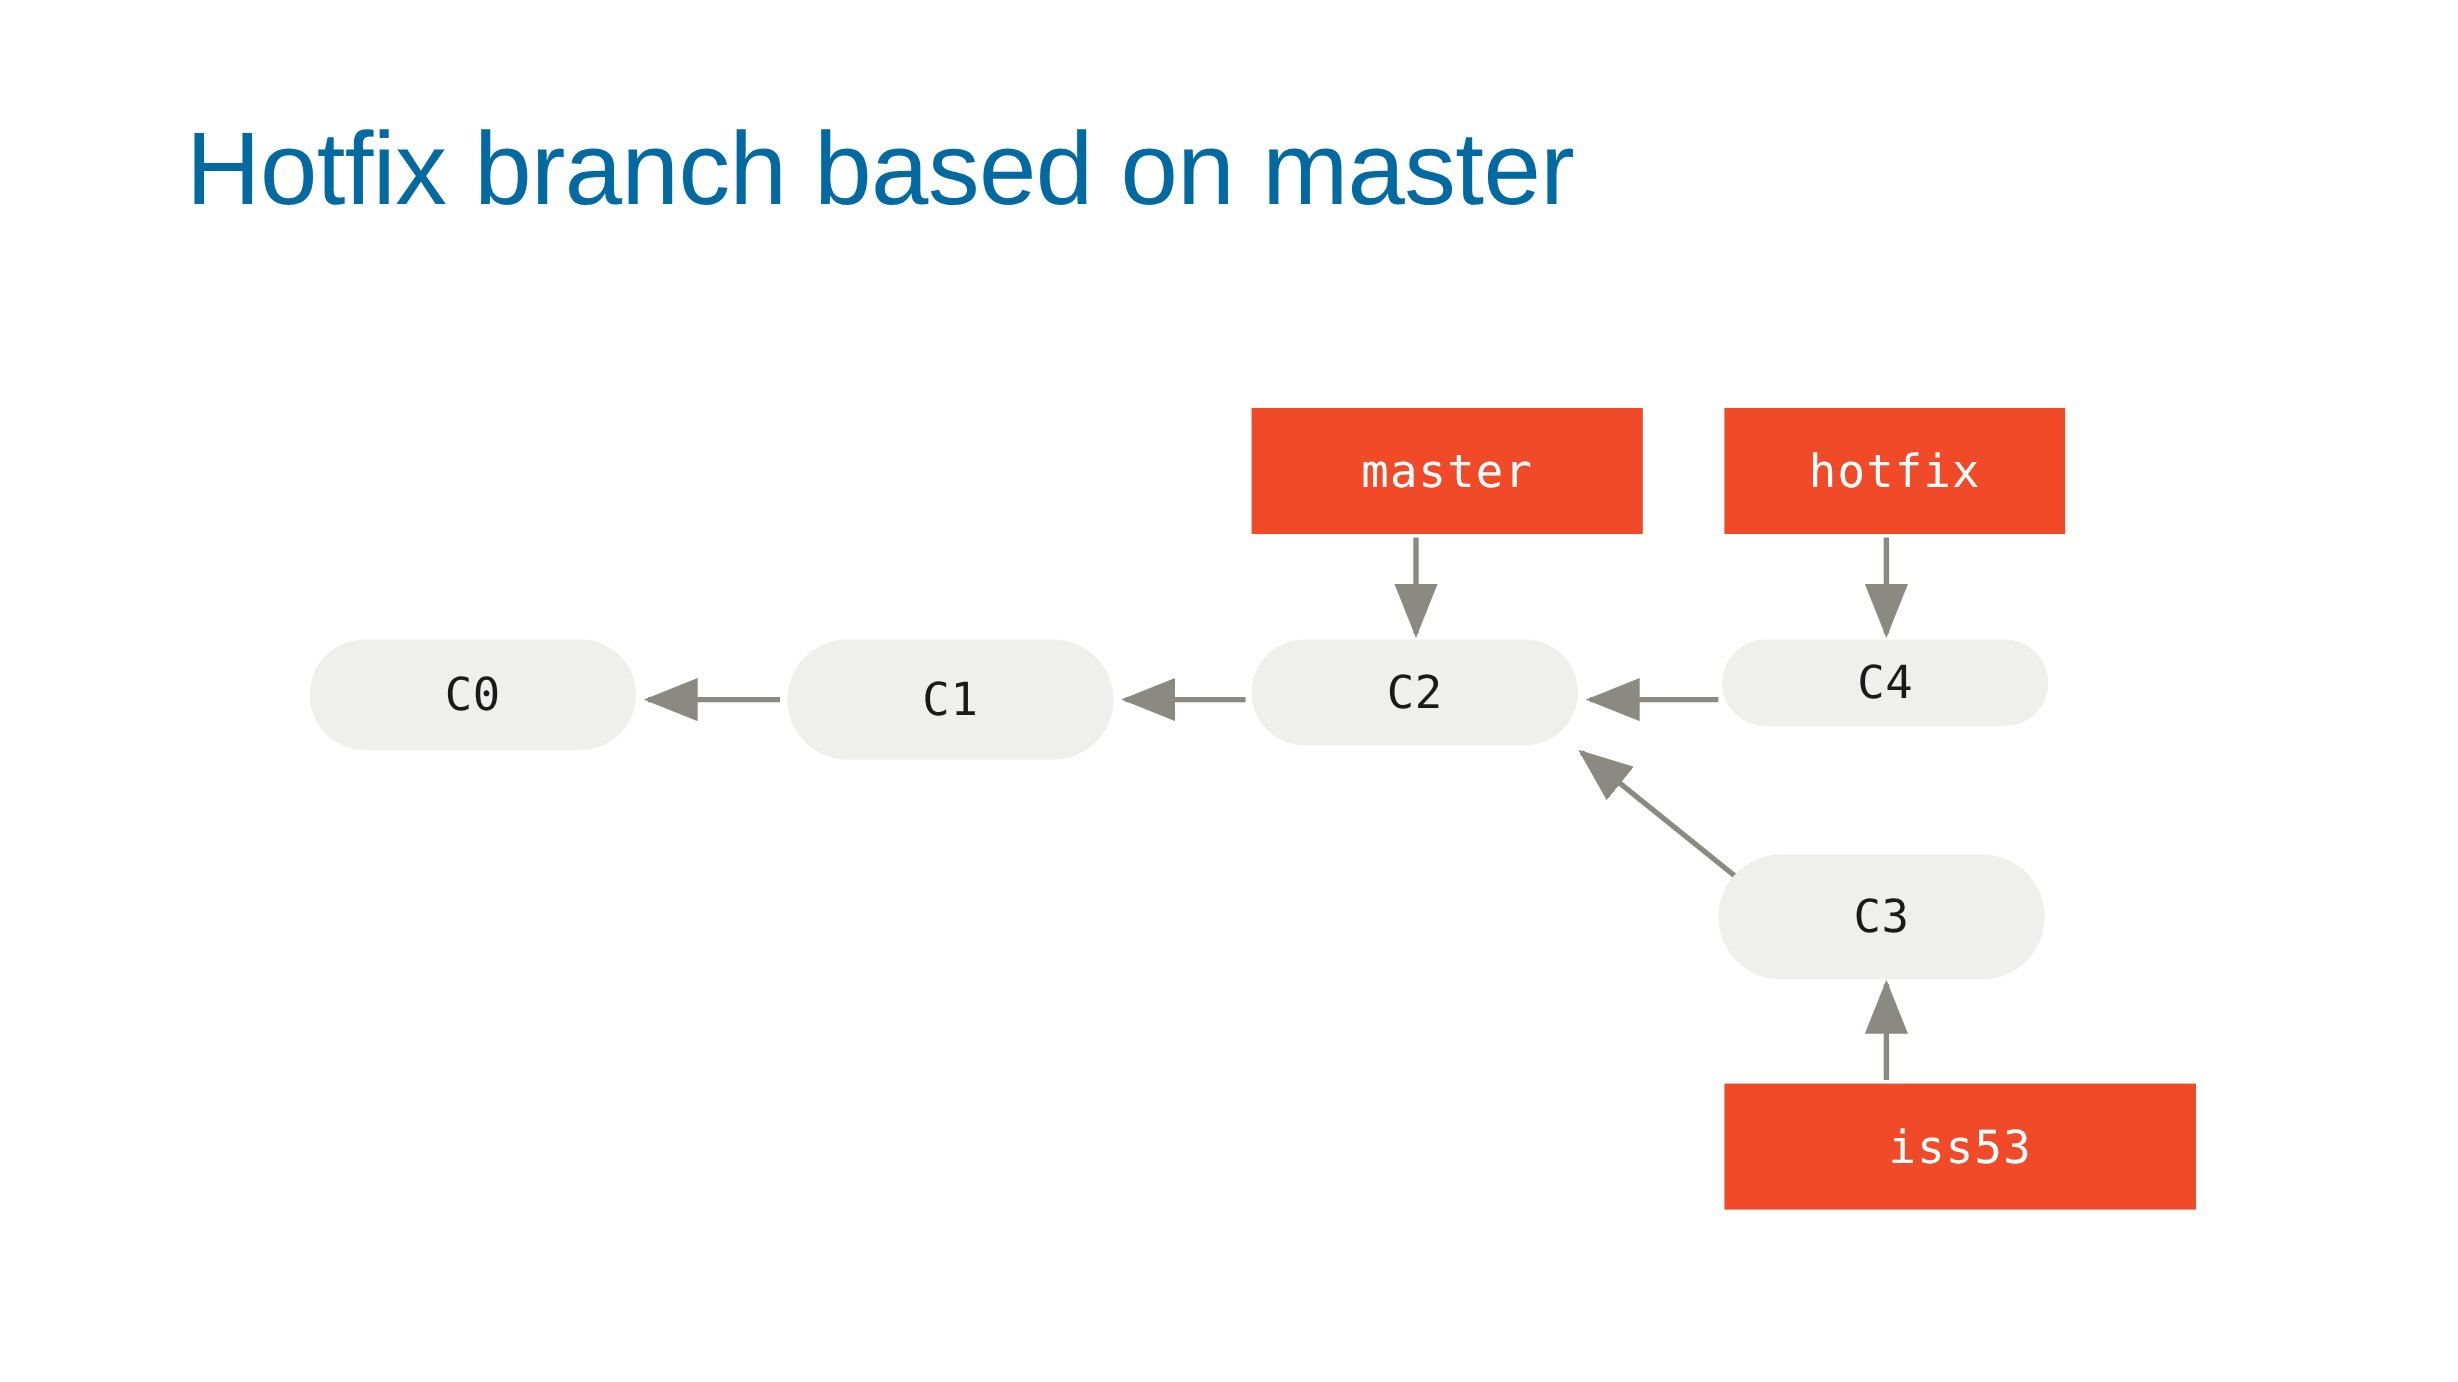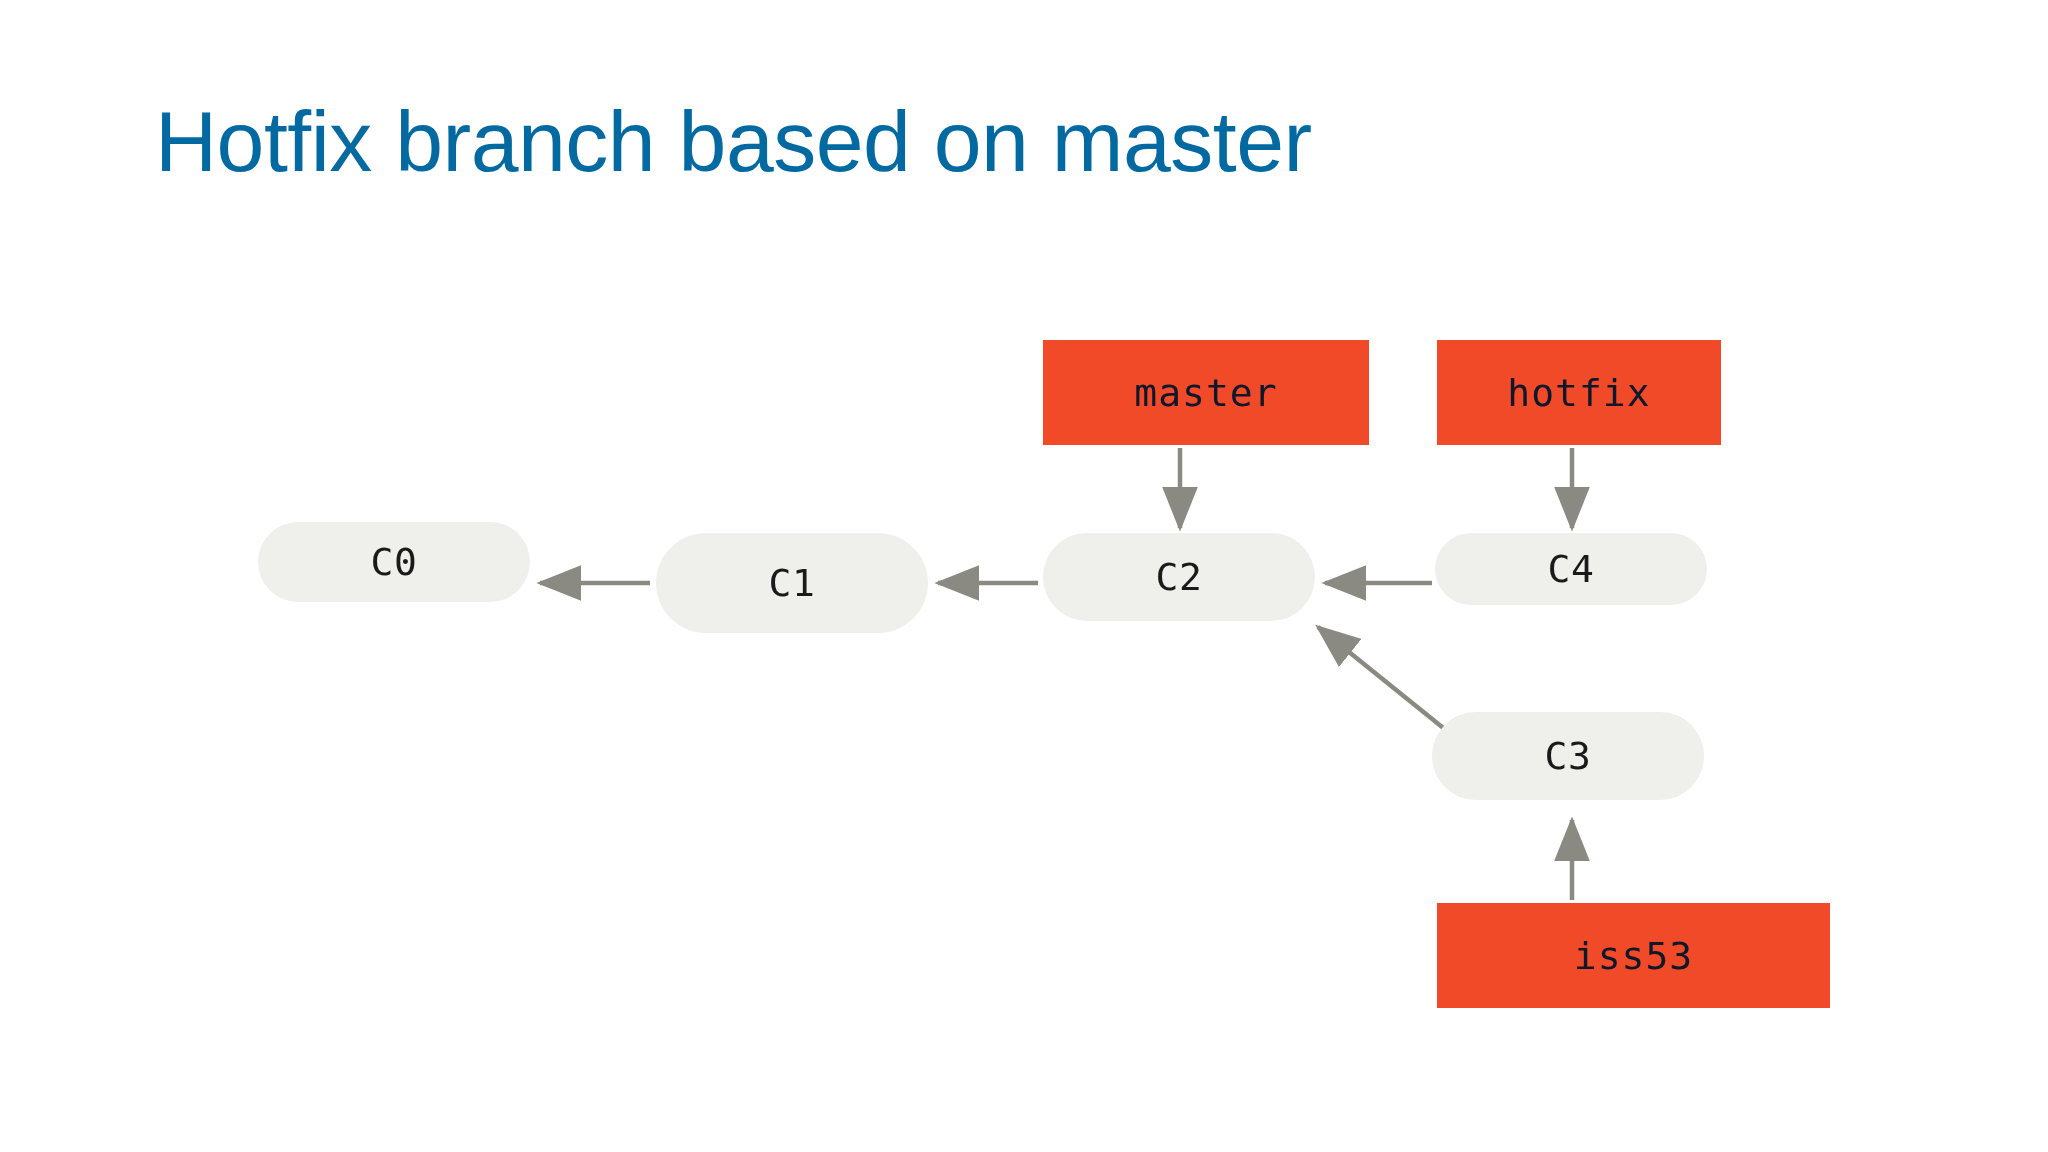--- a/index.html
+++ b/index.html
@@ -63,21 +63,21 @@
   
   .branch-label {
     position: absolute;
     box-sizing: border-box;
     background: #f04a28;
     display: flex;
     align-items: center;
     justify-content: center;
     font-family: "DejaVu Sans Mono", "Liberation Mono", monospace;
     font-size: 38px;
-    color: #0f172a;
+    color: #ffffff;
     letter-spacing: 1px;
   }
 
   .edge-layer {
     position: absolute;
     left: 0; top: 0;
     width: 2048px;
     height: 1152px;
     pointer-events: none;
   }
@@ -106,37 +106,37 @@
 
       <line x1="1452" y1="735" x2="1318" y2="627" stroke="#8a8a82" stroke-width="4.5" marker-end="url(#arrowhead)"></line>
 
       <line x1="1180" y1="448" x2="1180" y2="528" stroke="#8a8a82" stroke-width="4.5" marker-end="url(#arrowhead)"></line>
 
       <line x1="1572" y1="448" x2="1572" y2="528" stroke="#8a8a82" stroke-width="4.5" marker-end="url(#arrowhead)"></line>
 
       <line x1="1572" y1="900" x2="1572" y2="820" stroke="#8a8a82" stroke-width="4.5" marker-end="url(#arrowhead)"></line>
     </svg>
 
-    <div class="commit" style="left:258px; top:522px; width:272px; height:80px;align-items:center;">
+    <div class="commit" style="left:258px; top:533px; width:272px; height:92px;align-items:center;">
       <span>C0</span>
     </div>
 
     <div class="commit" style="left:656px; top:533px; width:272px; height:100px;justify-content:center;">
       <span>C1</span>
     </div>
 
     <div class="commit" style="left:1043px; top:533px; width:272px; height:88px;">
       <span>C2</span>
     </div>
 
     <div class="commit" style="left:1435px; top:533px; width:272px; height:72px;">
       <span>C4</span>
     </div>
 
-    <div class="commit" style="left:1432px; top:712px; width:272px; height:88px;">
+    <div class="commit" style="left:1432px; top:712px; width:272px; height:104px;">
       <span>C3</span>
     </div>
 
     <div class="branch-label" style="left:1043px; top:340px; width:326px; height:105px;">
       <span>master</span>
     </div>
 
     <div class="branch-label" style="left:1437px; top:340px; width:284px; height:105px;">
       <span>hotfix</span>
     </div>

